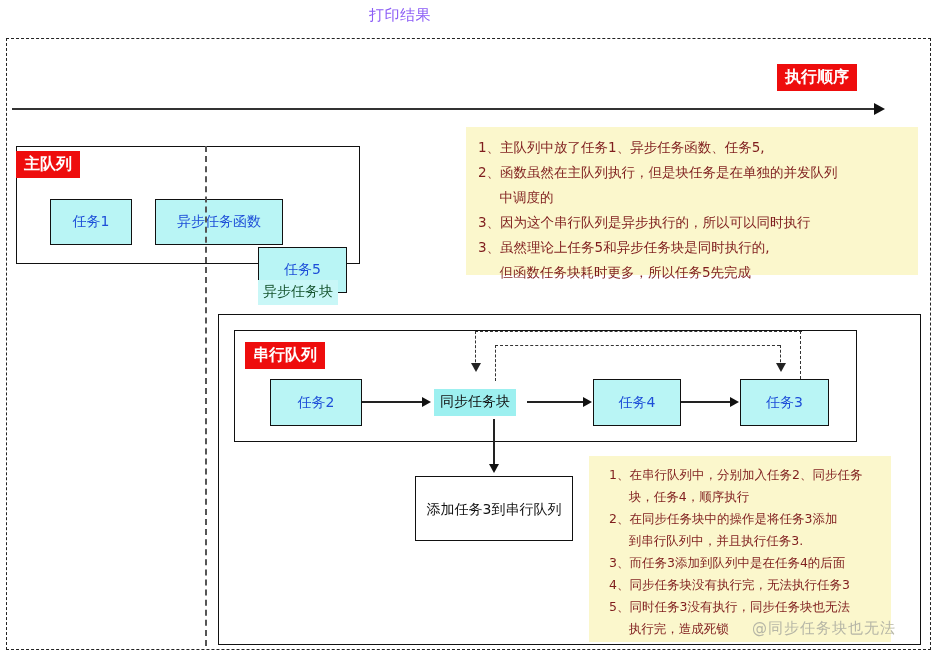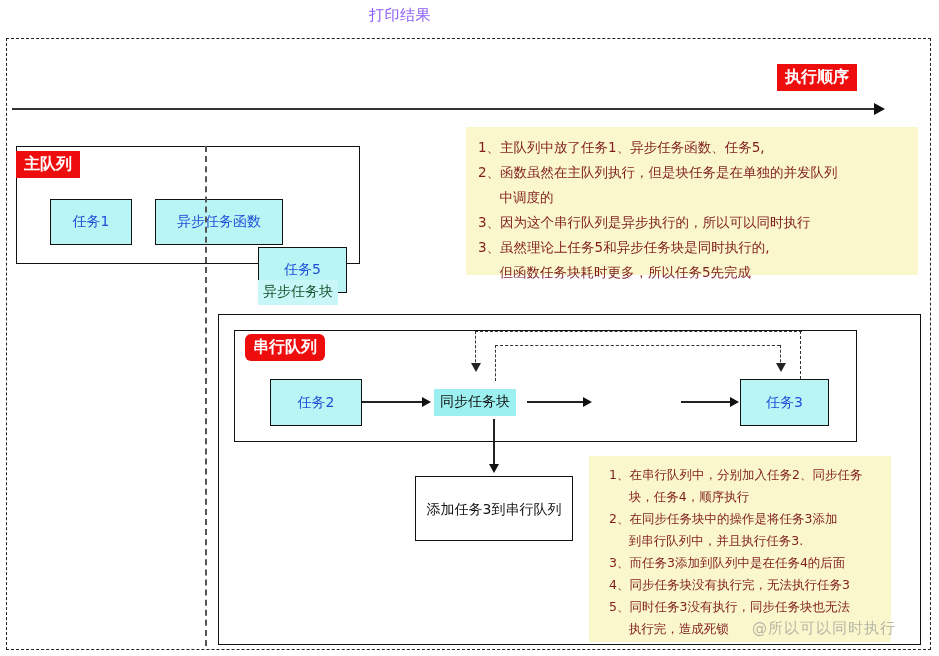--- a/index.html
+++ b/index.html
@@ -46,21 +46,21 @@
     background: #ee0d0d;
     color: #ffffff;
     font-weight: bold;
     font-size: 16px;
     line-height: 18px;
     padding: 4px 8px 5px 8px;
     white-space: nowrap;
   }
   #exec-order-label { left: 777px; top: 64px; }
   #main-queue-label { left: 16px; top: 151px; }
-  #serial-queue-label { left: 245px; top: 334px; border-radius: 6px; }
+  #serial-queue-label { left: 245px; top: 342px; }
 
   
   #exec-arrow-line {
     left: 12px;
     top: 108px;
     width: 866px;
     height: 2px;
     background: #333333;
   }
   #exec-arrow-head {
@@ -272,20 +272,21 @@
   <div class="abs" id="vertical-divider"></div>
 
   <div class="abs" id="async-block-label">异步任务块</div>
 
   <div class="abs" id="async-outer-box"></div>
   <div class="abs" id="serial-queue-box"></div>
   <div class="abs red-label" id="serial-queue-label">串行队列</div>
 
   <div class="abs cyan-box" id="task2-box">任务2</div>
   <div class="abs" id="sync-block-label">同步任务块</div>
+  <div class="abs cyan-box" id="task4-box">任务4</div>
   <div class="abs cyan-box" id="task3-box">任务3</div>
 
   <div class="abs solid-line-h" id="a1-line"></div>
   <div class="abs arrow-head-right" id="a1-head"></div>
   <div class="abs solid-line-h" id="a2-line"></div>
   <div class="abs arrow-head-right" id="a2-head"></div>
   <div class="abs solid-line-h" id="a3-line"></div>
   <div class="abs arrow-head-right" id="a3-head"></div>
   <div class="abs solid-line-v" id="a4-line"></div>
   <div class="abs arrow-head-down" id="a4-head"></div>
@@ -310,15 +311,15 @@
      但函数任务块耗时更多，所以任务5先完成</div>
   <div class="abs note" id="note-bottom">1、在串行队列中，分别加入任务2、同步任务
      块，任务4，顺序执行
 2、在同步任务块中的操作是将任务3添加
      到串行队列中，并且执行任务3.
 3、而任务3添加到队列中是在任务4的后面
 4、同步任务块没有执行完，无法执行任务3
 5、同时任务3没有执行，同步任务块也无法
      执行完，造成死锁</div>
 
-  <div class="abs" id="watermark">@所以可以同时执行</div>
+  <div class="abs" id="watermark">@同步任务块也无法</div>
 
 </div>
 
 </body></html>

